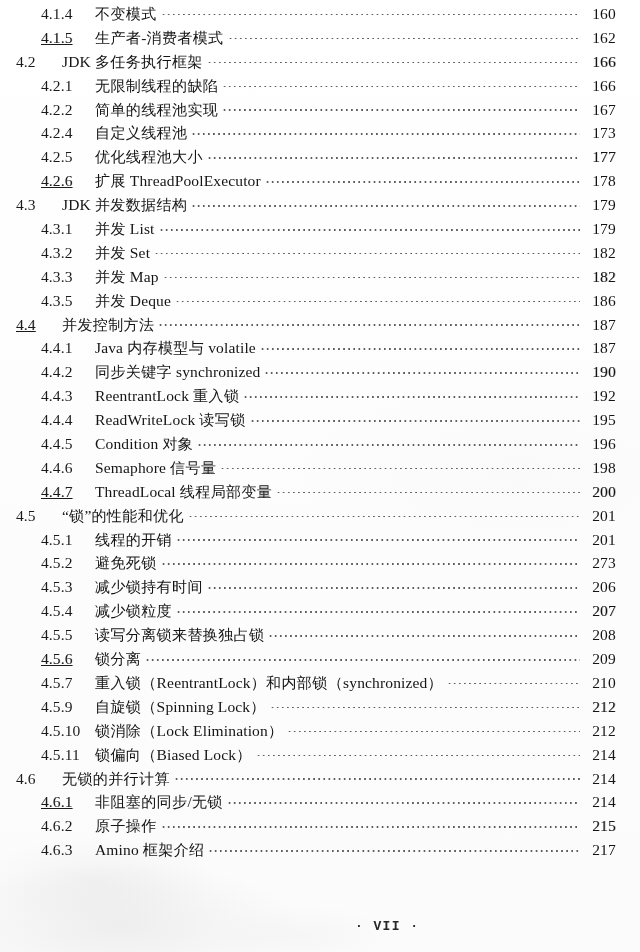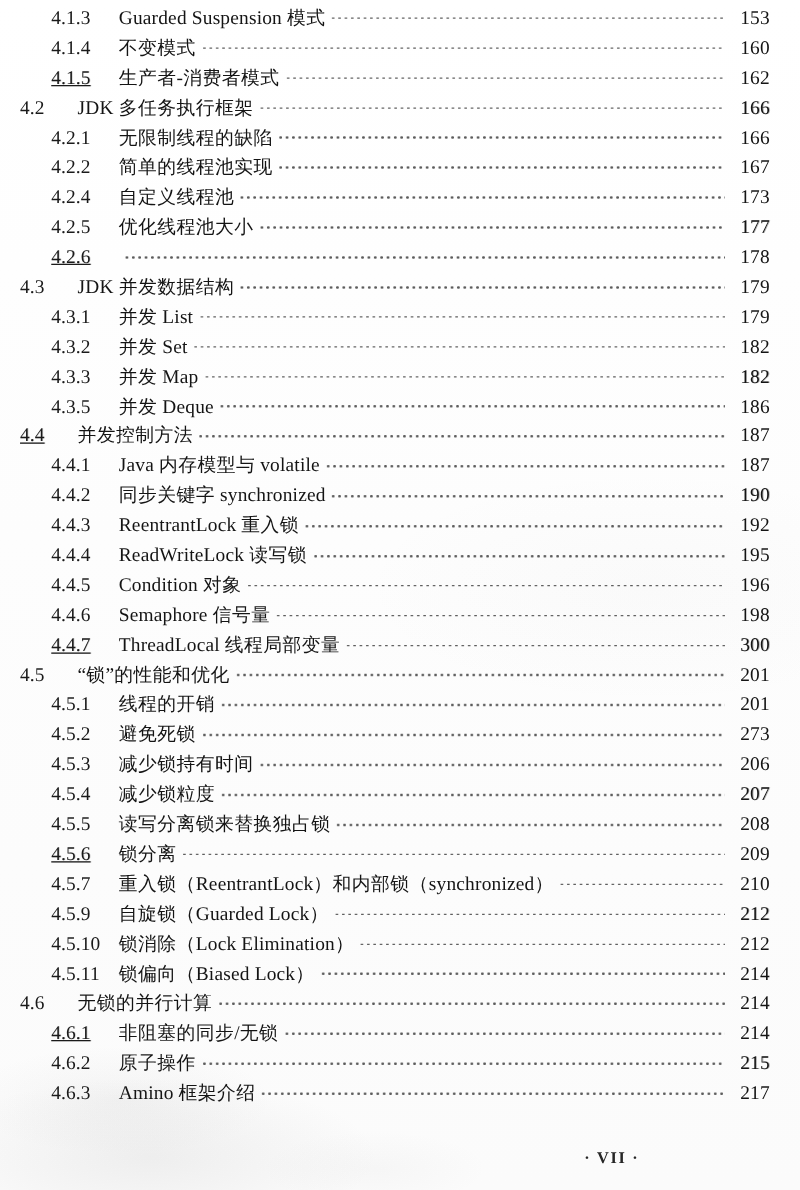--- a/index.html
+++ b/index.html
@@ -98,45 +98,39 @@
 
   
   .smudge .pg { text-shadow: 0.7px 0 0 rgba(60,60,60,0.35); }
   .smudge2 .num { text-shadow: 0.5px 0 0 rgba(80,80,80,0.25); text-decoration: underline; }
 
   .footer {
     position: absolute;
     left: 0;
     bottom: 17px;
     width: 640px;
-    text-align: center;
     padding-right: 16px;
     box-sizing: border-box;
+    font-family: Liberation Mono, monospace;
   }
   .folio {
     display: inline-block;
     margin-left: 355px;
     font-size: 13px;
     letter-spacing: 1.4px;
     color: #262626;
     font-weight: bold;
   }
 </style>
 </head>
 <body>
 
 <div class="page">
   <div class="toc" id="toc">
       <div class="row lvl3">
-        <span class="num">4.1.3</span>
-        <span class="title"><span>Guarded Suspension </span><span class="cn">模式</span></span>
-        <span class="leader"></span>
-        <span class="pg">153</span>
-      </div>
-      <div class="row lvl3">
         <span class="num">4.1.4</span>
         <span class="title"><span class="cn">不变模式</span></span>
         <span class="leader"></span>
         <span class="pg">160</span>
       </div>
       <div class="row lvl3 smudge2">
         <span class="num">4.1.5</span>
         <span class="title"><span class="cn">生产者</span><span>-</span><span class="cn">消费者模式</span></span>
         <span class="leader"></span>
         <span class="pg">162</span>
@@ -166,20 +160,21 @@
         <span class="pg">173</span>
       </div>
       <div class="row lvl3 smudge">
         <span class="num">4.2.5</span>
         <span class="title"><span class="cn">优化线程池大小</span></span>
         <span class="leader"></span>
         <span class="pg">177</span>
       </div>
       <div class="row lvl3 smudge2">
         <span class="num">4.2.6</span>
+        <span class="title"><span class="cn">扩展</span><span> ThreadPoolExecutor</span></span>
         <span class="leader"></span>
         <span class="pg">178</span>
       </div>
       <div class="row lvl2">
         <span class="num">4.3</span>
         <span class="title"><span>JDK </span><span class="cn">并发数据结构</span></span>
         <span class="leader"></span>
         <span class="pg">179</span>
       </div>
       <div class="row lvl3">
@@ -245,21 +240,21 @@
       <div class="row lvl3">
         <span class="num">4.4.6</span>
         <span class="title"><span>Semaphore </span><span class="cn">信号量</span></span>
         <span class="leader"></span>
         <span class="pg">198</span>
       </div>
       <div class="row lvl3 smudge smudge2">
         <span class="num">4.4.7</span>
         <span class="title"><span>ThreadLocal </span><span class="cn">线程局部变量</span></span>
         <span class="leader"></span>
-        <span class="pg">300</span>
+        <span class="pg">200</span>
       </div>
       <div class="row lvl2">
         <span class="num">4.5</span>
         <span class="title"><span>“</span><span class="cn">锁</span><span>”</span><span class="cn">的性能和优化</span></span>
         <span class="leader"></span>
         <span class="pg">201</span>
       </div>
       <div class="row lvl3">
         <span class="num">4.5.1</span>
         <span class="title"><span class="cn">线程的开销</span></span>
@@ -297,21 +292,21 @@
         <span class="pg">209</span>
       </div>
       <div class="row lvl3">
         <span class="num">4.5.7</span>
         <span class="title"><span class="cn">重入锁（</span><span>ReentrantLock</span><span class="cn">）和内部锁（</span><span>synchronized</span><span class="cn">）</span></span>
         <span class="leader"></span>
         <span class="pg">210</span>
       </div>
       <div class="row lvl3 smudge">
         <span class="num">4.5.9</span>
-        <span class="title"><span class="cn">自旋锁（</span><span>Guarded Lock</span><span class="cn">）</span></span>
+        <span class="title"><span class="cn">自旋锁（</span><span>Spinning Lock</span><span class="cn">）</span></span>
         <span class="leader"></span>
         <span class="pg">212</span>
       </div>
       <div class="row lvl3">
         <span class="num">4.5.10</span>
         <span class="title"><span class="cn">锁消除（</span><span>Lock Elimination</span><span class="cn">）</span></span>
         <span class="leader"></span>
         <span class="pg">212</span>
       </div>
       <div class="row lvl3">

